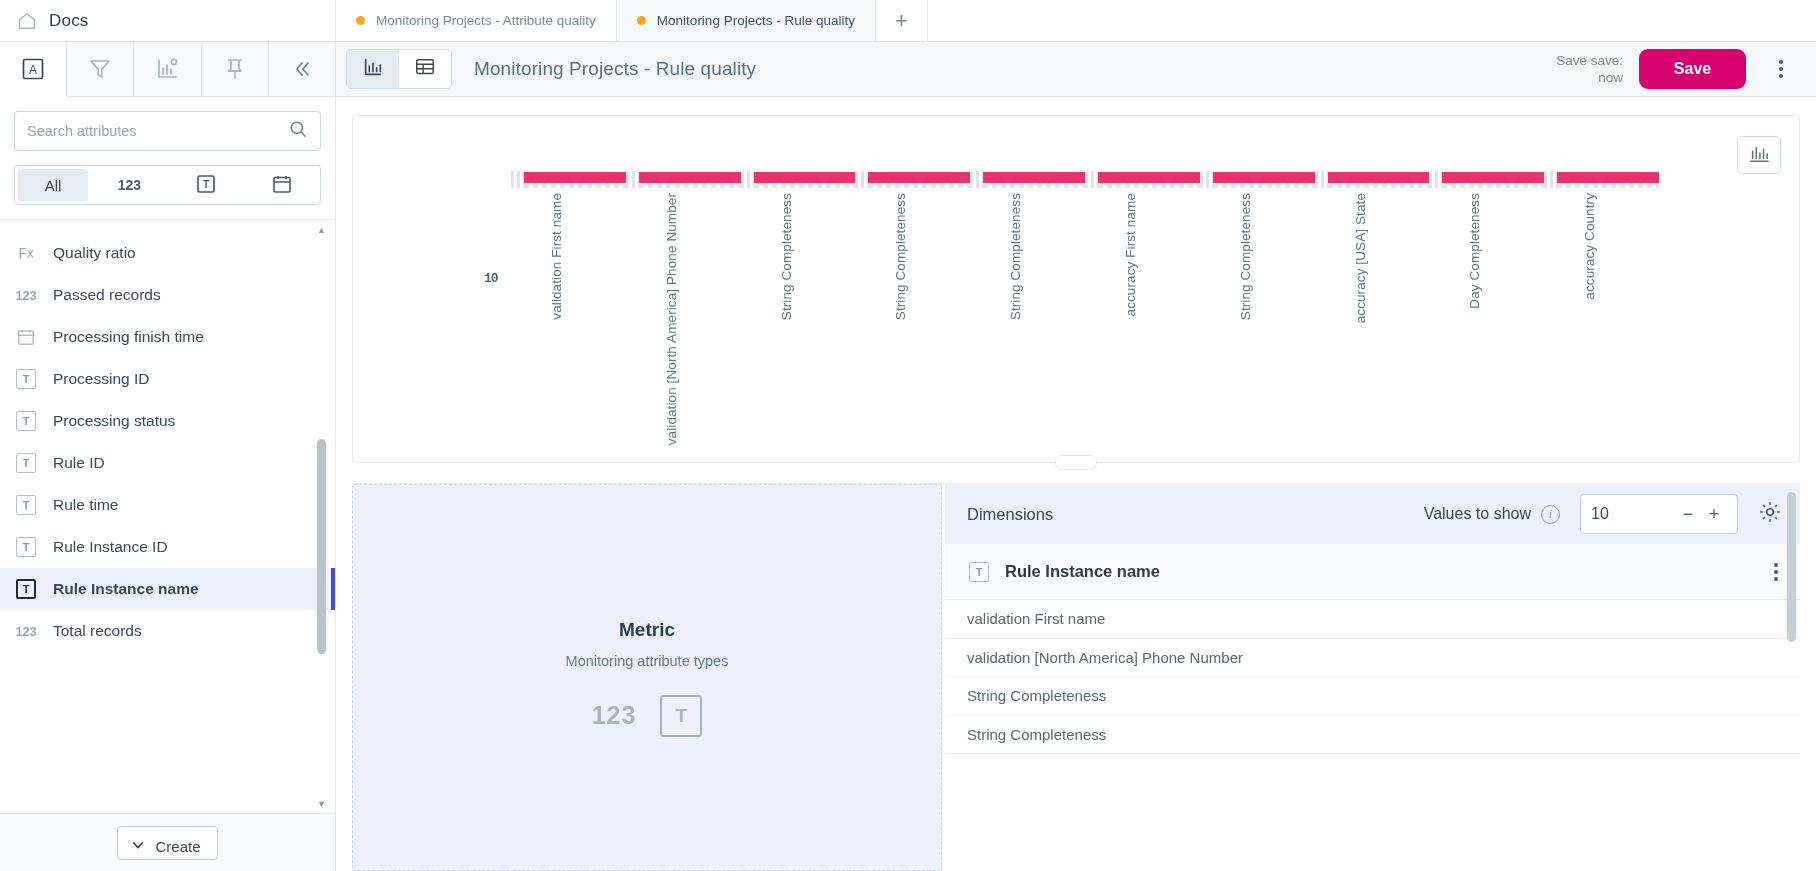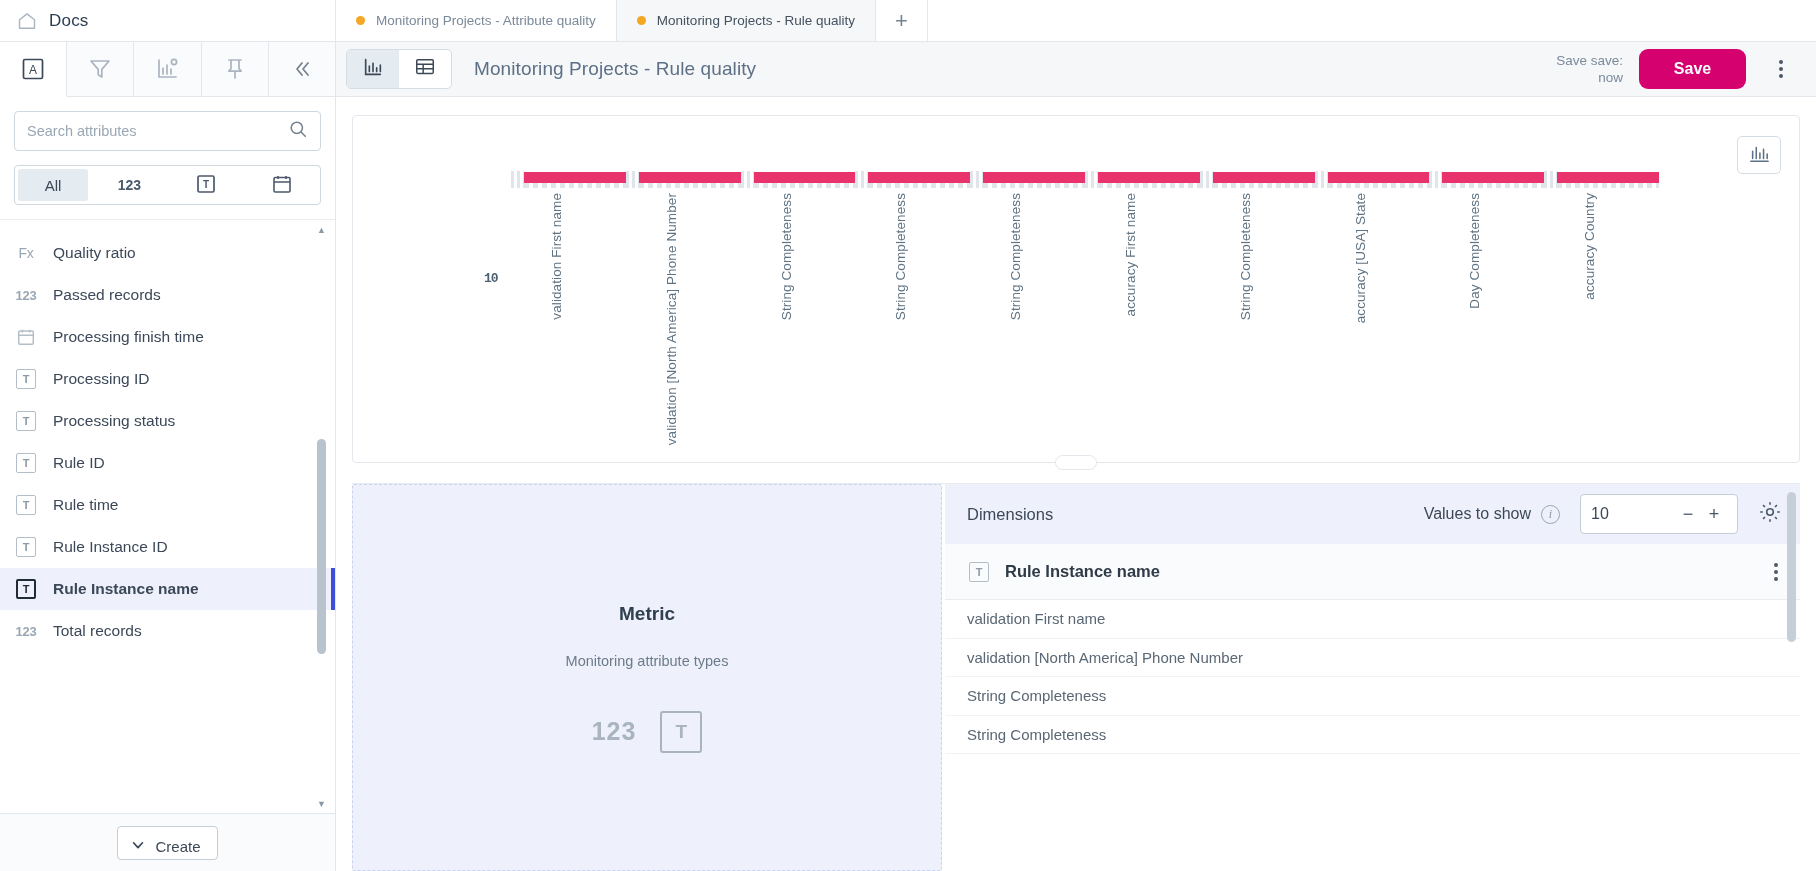--- a/index.html
+++ b/index.html
@@ -207,21 +207,20 @@
     background:#fff; border:1px solid #e3e7ec;
   }
 
   
   .zones { flex:1; min-height:0; display:flex; margin: 20px 16px 0 16px; border-top:1px solid #e8ecf0; padding-top: 0;}
   .metric-zone {
     width: 590px; min-width: 590px; margin-right: 3px;
     border: 1px dashed #c9d2ef; background: #eef1fb;
     display:flex; flex-direction:column; align-items:center; justify-content:center;
     border-radius: 2px;
-    gap: 16px;
   }
   .metric-title { font-size: 19px; font-weight:700; color:#30404f; margin-bottom: 12px;}
   .metric-sub { font-size: 14.5px; color:#6c7b8b; margin-bottom: 26px;}
   .metric-icons { display:flex; align-items:center; gap: 24px; }
   .metric-icons .n123 { font-size: 25px; font-weight:700; color:#aab4c0; letter-spacing:1px;}
   .metric-icons .tbox {
     width: 42px; height: 42px; border:2px solid #aab4c0; border-radius:3px;
     display:flex; align-items:center; justify-content:center; font-size:19px; color:#aab4c0; font-weight:700;
   }
 

